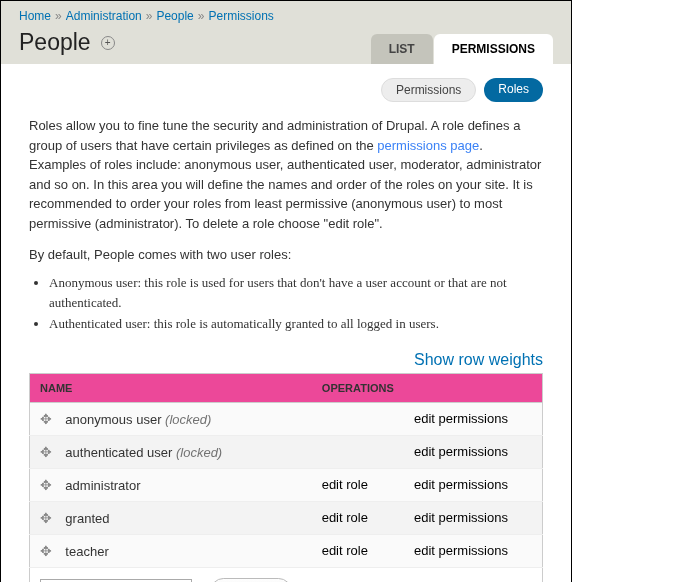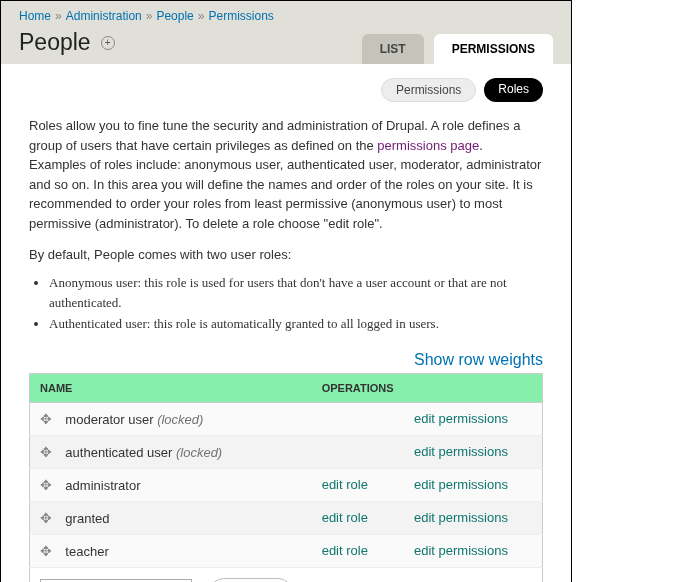--- a/index.html
+++ b/index.html
@@ -5,46 +5,46 @@
 * { box-sizing: border-box; margin: 0; padding: 0; }
 body { font-family: "Lucida Grande", Verdana, sans-serif; font-size: 13px; color: #333; background: #fff; }
 .page { width: 572px; height: 582px; border: 1px solid #000; position: relative; }
 .header-area { background: #e0e0d8; padding: 8px 18px 0; }
 .breadcrumb { font-size: 12px; padding-bottom: 6px; }
 .breadcrumb a { color: #0071b3; text-decoration: none; }
 .breadcrumb .sep { color: #888; margin: 0 4px; }
 .title-row { display: flex; align-items: flex-end; justify-content: space-between; }
 .page-title { font-size: 23px; font-weight: normal; color: #222; display: flex; align-items: center; gap: 10px; padding-bottom: 8px; }
 .plus-icon { width: 14px; height: 14px; border: 1px solid #888; border-radius: 50%; display: inline-flex; align-items: center; justify-content: center; font-size: 10px; color: #555; cursor: pointer; }
-.tabs { display: flex; gap: 10px; align-self: flex-end; }
+.tabs { display: flex; gap: 1px; align-self: flex-end; }
 .tab { padding: 8px 18px; font-size: 12px; font-weight: bold; border-radius: 6px 6px 0 0; cursor: pointer; text-transform: uppercase; }
 .tab.inactive { background: #c4c4bb; color: #444; }
 .tab.active { background: #fff; color: #000; }
 .content { padding: 14px 28px 20px; background: #fff; }
 .sub-tabs { display: flex; justify-content: flex-end; gap: 8px; margin-bottom: 14px; }
 .sub-tab { padding: 4px 14px; border-radius: 12px; font-size: 12px; cursor: pointer; }
 .sub-tab.inactive { background: #ededed; color: #444; border: 1px solid #ddd; }
-.sub-tab.active { background: #000000; color: #fff; }
+.sub-tab.active { background: #0369a1; color: #fff; }
 .intro { line-height: 1.5; color: #333; margin-bottom: 12px; }
-.intro a { color: #701a75; text-decoration: none; }
+.intro a { color: #3b82f6; text-decoration: none; }
 .default-text { margin-bottom: 8px; line-height: 1.5; }
 ul.bullets { margin: 0 0 16px 20px; font-family: Liberation Serif, serif; }
 ul.bullets li { line-height: 1.6; }
 .show-weights { text-align: right; margin-bottom: 4px; }
 .show-weights a { color: #0071b3; text-decoration: none; font-size: 16px; }
 table { width: 100%; border-collapse: collapse; border: 1px solid #ccc; }
-th { background: #86efac; text-align: left; padding: 8px 10px; font-size: 11px; font-weight: bold; color: #333; border-bottom: 1px solid #ccc; }
+th { background: #ec4899; text-align: left; padding: 8px 10px; font-size: 11px; font-weight: bold; color: #333; border-bottom: 1px solid #ccc; }
 td { padding: 8px 10px; border-bottom: 1px solid #eee; vertical-align: middle; }
 tr:nth-child(odd) td { background: #fafafa; }
 tr:nth-child(even) td { background: #f3f3f3; }
 .drag-handle { color: #888; cursor: move; margin-right: 10px; font-size: 14px; display: inline-block; }
 .locked { font-style: italic; color: #737373; }
-.op-link { color: #0f766e; text-decoration: none; cursor: pointer; }
+.op-link { color: #000000; text-decoration: none; cursor: pointer; }
 .col-name { width: 55%; }
-.col-op1 { width: 18%; }
+.col-op1 { width: 18%; text-align: center; }
 .col-op2 { width: 27%; }
 .add-row td { background: #fff !important; padding: 10px; text-decoration: underline; }
 .add-input { width: 152px; height: 24px; border: 1px solid #aaa; padding: 2px 4px; margin-right: 14px; }
 .btn { background: linear-gradient(#fefefe,#e4e4e4); border: 1px solid #bbb; border-radius: 14px; padding: 5px 16px; font-size: 13px; cursor: pointer; color: #333; }
 </style>
 </head>
 <body>
 
 <div class="page">
   <div class="header-area">
@@ -84,21 +84,21 @@
     <table>
       <thead>
         <tr>
           <th class="col-name">NAME</th>
           <th class="col-op1">OPERATIONS</th>
           <th class="col-op2"></th>
         </tr>
       </thead>
       <tbody id="roles-body">
           <tr>
-            <td><span class="drag-handle">✥</span> <span>moderator user</span> <span class="locked">(locked)</span></td>
+            <td><span class="drag-handle">✥</span> <span>anonymous user</span> <span class="locked">(locked)</span></td>
             <td></td>
             <td><a class="op-link">edit permissions</a></td>
           </tr>
           <tr>
             <td><span class="drag-handle">✥</span> <span>authenticated user</span> <span class="locked">(locked)</span></td>
             <td></td>
             <td><a class="op-link">edit permissions</a></td>
           </tr>
           <tr>
             <td><span class="drag-handle">✥</span> <span>administrator</span></td>

